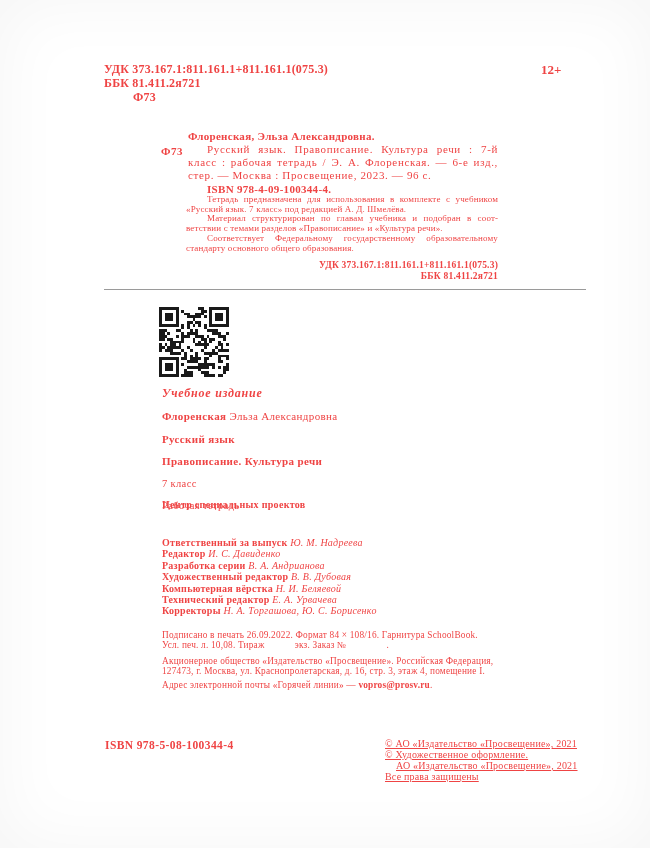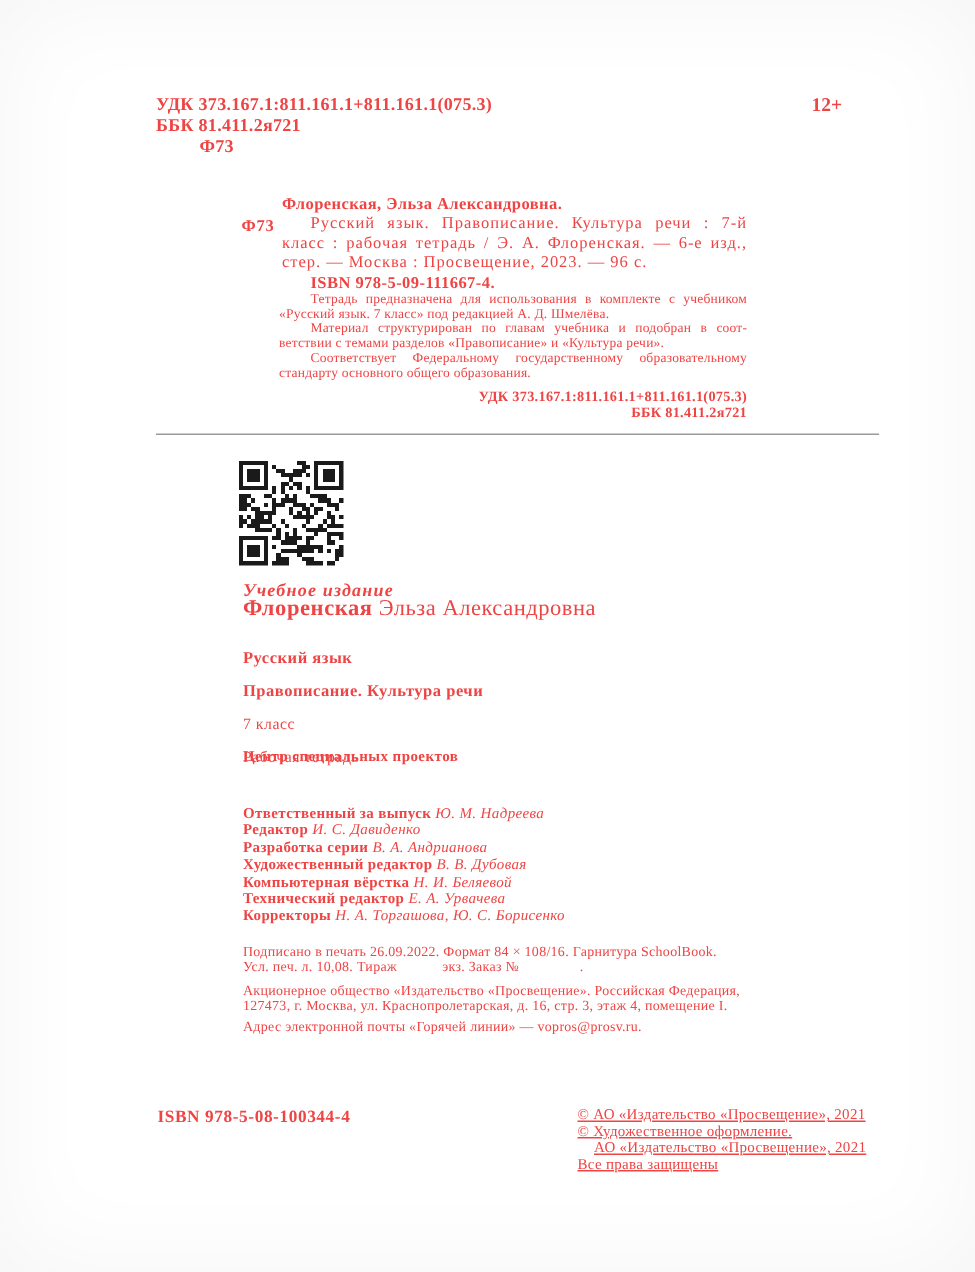--- a/index.html
+++ b/index.html
@@ -21,37 +21,37 @@
   
   #annotation{position:absolute;left:186px;top:195px;width:312px;font-size:9px;line-height:9.7px;text-align:justify;letter-spacing:.15px;}
   #annotation p{margin:0;text-indent:21px;hyphens:manual;}
   #annotation .codes{margin-top:7px;text-align:right;font-weight:700;font-size:9.5px;line-height:10.5px;letter-spacing:.2px;}
   #divider{position:absolute;left:104px;top:289px;width:482px;height:1px;background:#9a9a9a;}
   
   #qr{position:absolute;left:159px;top:307px;width:70px;height:70px;}
   
   .abs{position:absolute;left:162px;letter-spacing:.35px;}
   #ed-kind{top:386px;font-size:12px;font-weight:700;font-style:italic;letter-spacing:.8px;}
-  #ed-author{top:398px;font-size:15px;}
+  #ed-author{top:410px;font-size:11px;}
   #ed-author b{letter-spacing:.4px;}
   #ed-series{top:433px;font-size:11px;font-weight:700;}
   #ed-title{top:455px;font-size:11px;font-weight:700;}
   #ed-grade{top:478px;font-size:10.5px;}
   #ed-subtitle{top:500px;font-size:10.5px;}
   #ed-center{top:499px;font-size:10px;font-weight:700;letter-spacing:.3px;}
   
   #credits{position:absolute;left:162px;top:537px;font-size:10px;line-height:11.4px;letter-spacing:.25px;}
   #credits .lbl{font-weight:700;}
   #credits .nm{font-style:italic;}
   
   .imprint{position:absolute;left:162px;font-size:9.3px;line-height:10px;letter-spacing:.2px;}
   #imp-print{top:630px;}
   #imp-pub{top:656px;}
   #imp-mail{top:680px;}
-  #imp-mail .email{font-weight:400;}
+  #imp-mail .email{font-weight:700;}
   
   #footer-isbn{position:absolute;left:105px;top:739px;font-weight:700;font-size:11.5px;letter-spacing:.4px;}
   #footer-copy{position:absolute;left:385px;top:738px;font-size:10px;line-height:11px;letter-spacing:.2px;text-decoration:underline;}
   #footer-copy .cont{padding-left:11px;}
 </style>
 </head>
 <body>
 
 <div class="page">
 
@@ -59,21 +59,21 @@
     <div>УДК 373.167.1:811.161.1+811.161.1(075.3)</div>
     <div>ББК 81.411.2я721</div>
     <div class="indent">Ф73</div>
   </div>
   <div id="age">12+</div>
 
   <div id="biblio">
     <p class="author">Флоренская, Эльза Александровна.</p>
     <span class="code">Ф73</span>
     <p class="desc">Русский язык. Правописание. Культура речи : 7-й класс : рабочая тетрадь / Э. А. Флоренская. — 6-е изд., стер. — Москва : Просвещение, 2023. — 96 с.</p>
-    <p class="isbn">ISBN 978-5-09-111667-4.</p>
+    <p class="isbn">ISBN 978-4-09-100344-4.</p>
   </div>
 
   <div id="annotation">
     <p>Тетрадь предназначена для использования в комплекте с учебни­ком «Русский язык. 7 класс» под редакцией А. Д. Шмелёва.</p>
     <p>Материал структурирован по главам учебника и подобран в соот­ветствии с темами разделов «Правописание» и «Культура речи».</p>
     <p>Соответствует Федеральному государственному образовательному стандарту основного общего образования.</p>
     <div class="codes">
       <div>УДК 373.167.1:811.161.1+811.161.1(075.3)</div>
       <div>ББК 81.411.2я721</div>
     </div>

